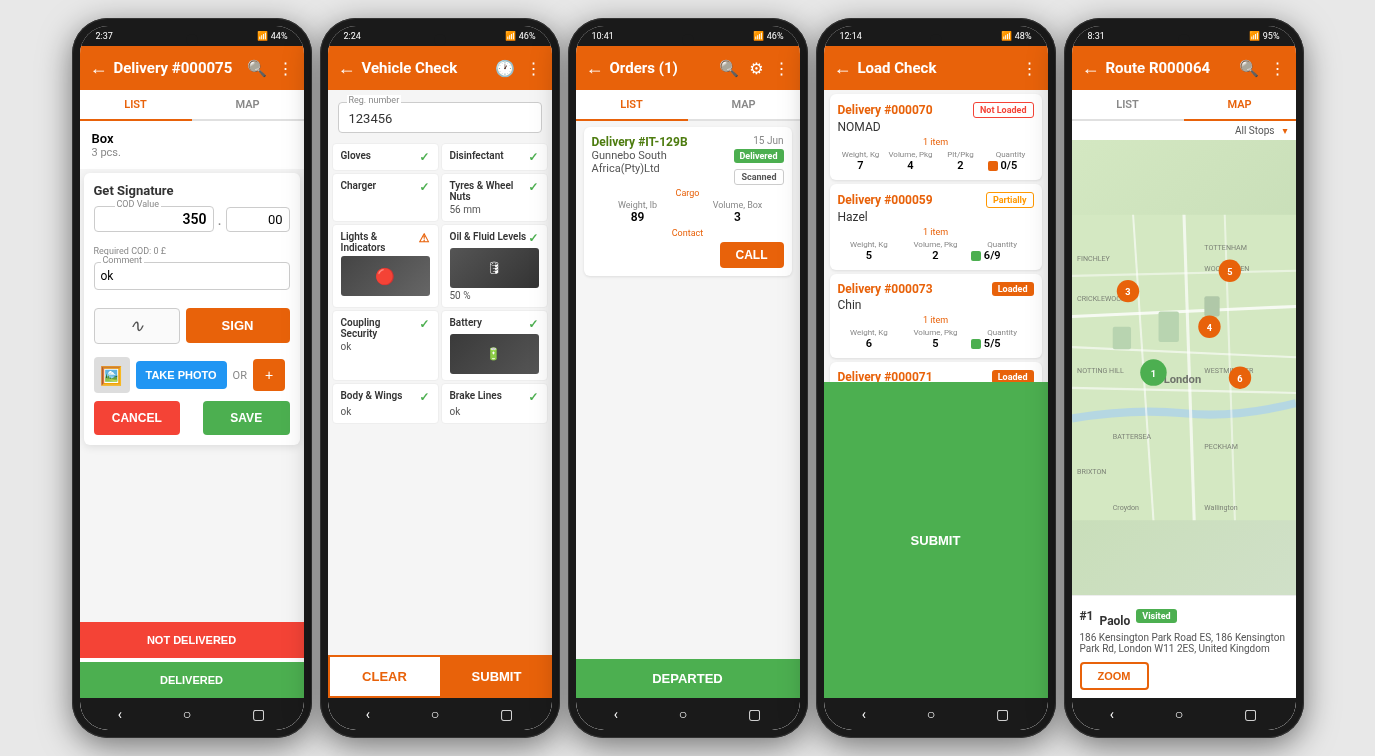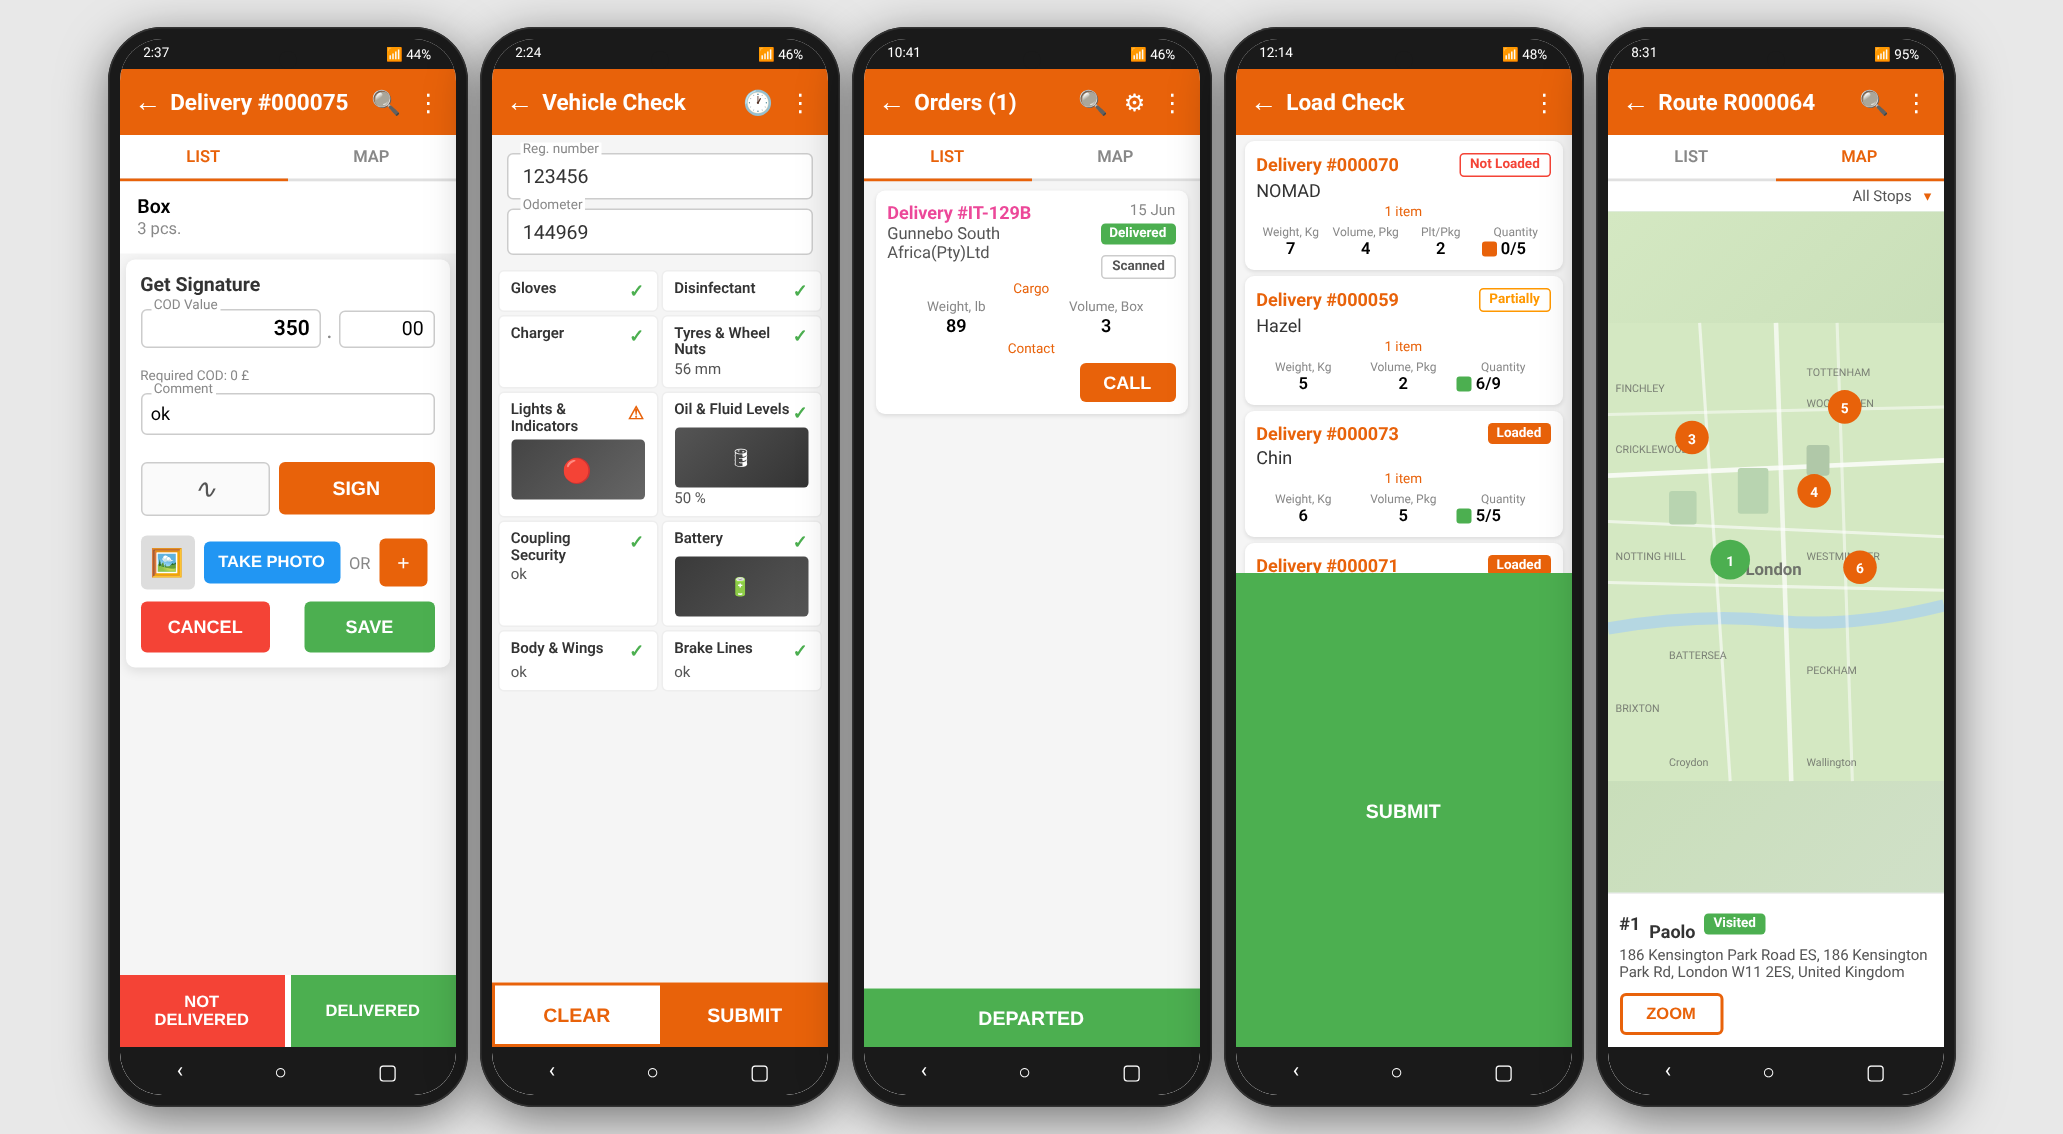--- a/index.html
+++ b/index.html
@@ -140,21 +140,21 @@
       padding: 4px 6px;
       font-size: 13px;
       flex: 1;
       position: relative;
     }
     .cod-label {
       font-size: 9px;
       color: #888;
       position: absolute;
       top: -8px;
-      left: 6px;
+      left: 20px;
       background: #fff;
       padding: 0 2px;
     }
     .cod-value { font-size: 14px; font-weight: 600; text-align: right; }
     .cod-sep { font-size: 16px; color: #888; }
     .cod-dec { font-size: 13px; }
     .required-cod { font-size: 9px; color: #888; margin-bottom: 6px; }
     .comment-box {
       border: 1px solid #ccc;
       border-radius: 4px;
@@ -260,20 +260,21 @@
       border-radius: 4px;
       padding: 10px;
       font-size: 12px;
       font-weight: 700;
       flex: 1;
       cursor: pointer;
     }
     .bottom-actions {
       display: flex;
       gap: 4px;
+      flex-direction: column;
     }
     .btn-not-delivered {
       background: #f44336;
       color: #fff;
       border: none;
       padding: 12px;
       font-size: 11px;
       font-weight: 700;
       flex: 1;
       cursor: pointer;
@@ -392,21 +393,21 @@
       border-radius: 6px;
       padding: 8px;
       box-shadow: 0 1px 3px rgba(0,0,0,0.1);
     }
     .order-header {
       display: flex;
       justify-content: space-between;
       align-items: flex-start;
       margin-bottom: 4px;
     }
-    .order-id { font-size: 12px; font-weight: 700; color: #ec4899; }
+    .order-id { font-size: 12px; font-weight: 700; color: #4d7c0f; }
     .order-date { font-size: 10px; color: #888; }
     .order-company { font-size: 11px; color: #555; }
     .badge {
       font-size: 9px;
       font-weight: 700;
       padding: 2px 6px;
       border-radius: 3px;
       color: #fff;
     }
     .badge-delivered { background: #4CAF50; }
@@ -652,24 +653,20 @@
         <div class="header-icons">
           <span class="icon">🕐</span>
           <span class="icon">⋮</span>
         </div>
       </div>
       <div class="screen-content" style="background:#f5f5f5;">
         <div class="form-field" style="position:relative; margin-top:12px;">
           <span class="field-label">Reg. number</span>
           <div class="field-value">123456</div>
         </div>
-        <div class="form-field" style="position:relative;">
-          <span class="field-label">Odometer</span>
-          <div class="field-value">144969</div>
-        </div>
         <div class="checklist-grid">
 
           <div class="check-item">
             <div class="check-name">
               <span>Gloves</span>
               <span class="check-ok">✓</span>
             </div>
           </div>
 
           <div class="check-item">

